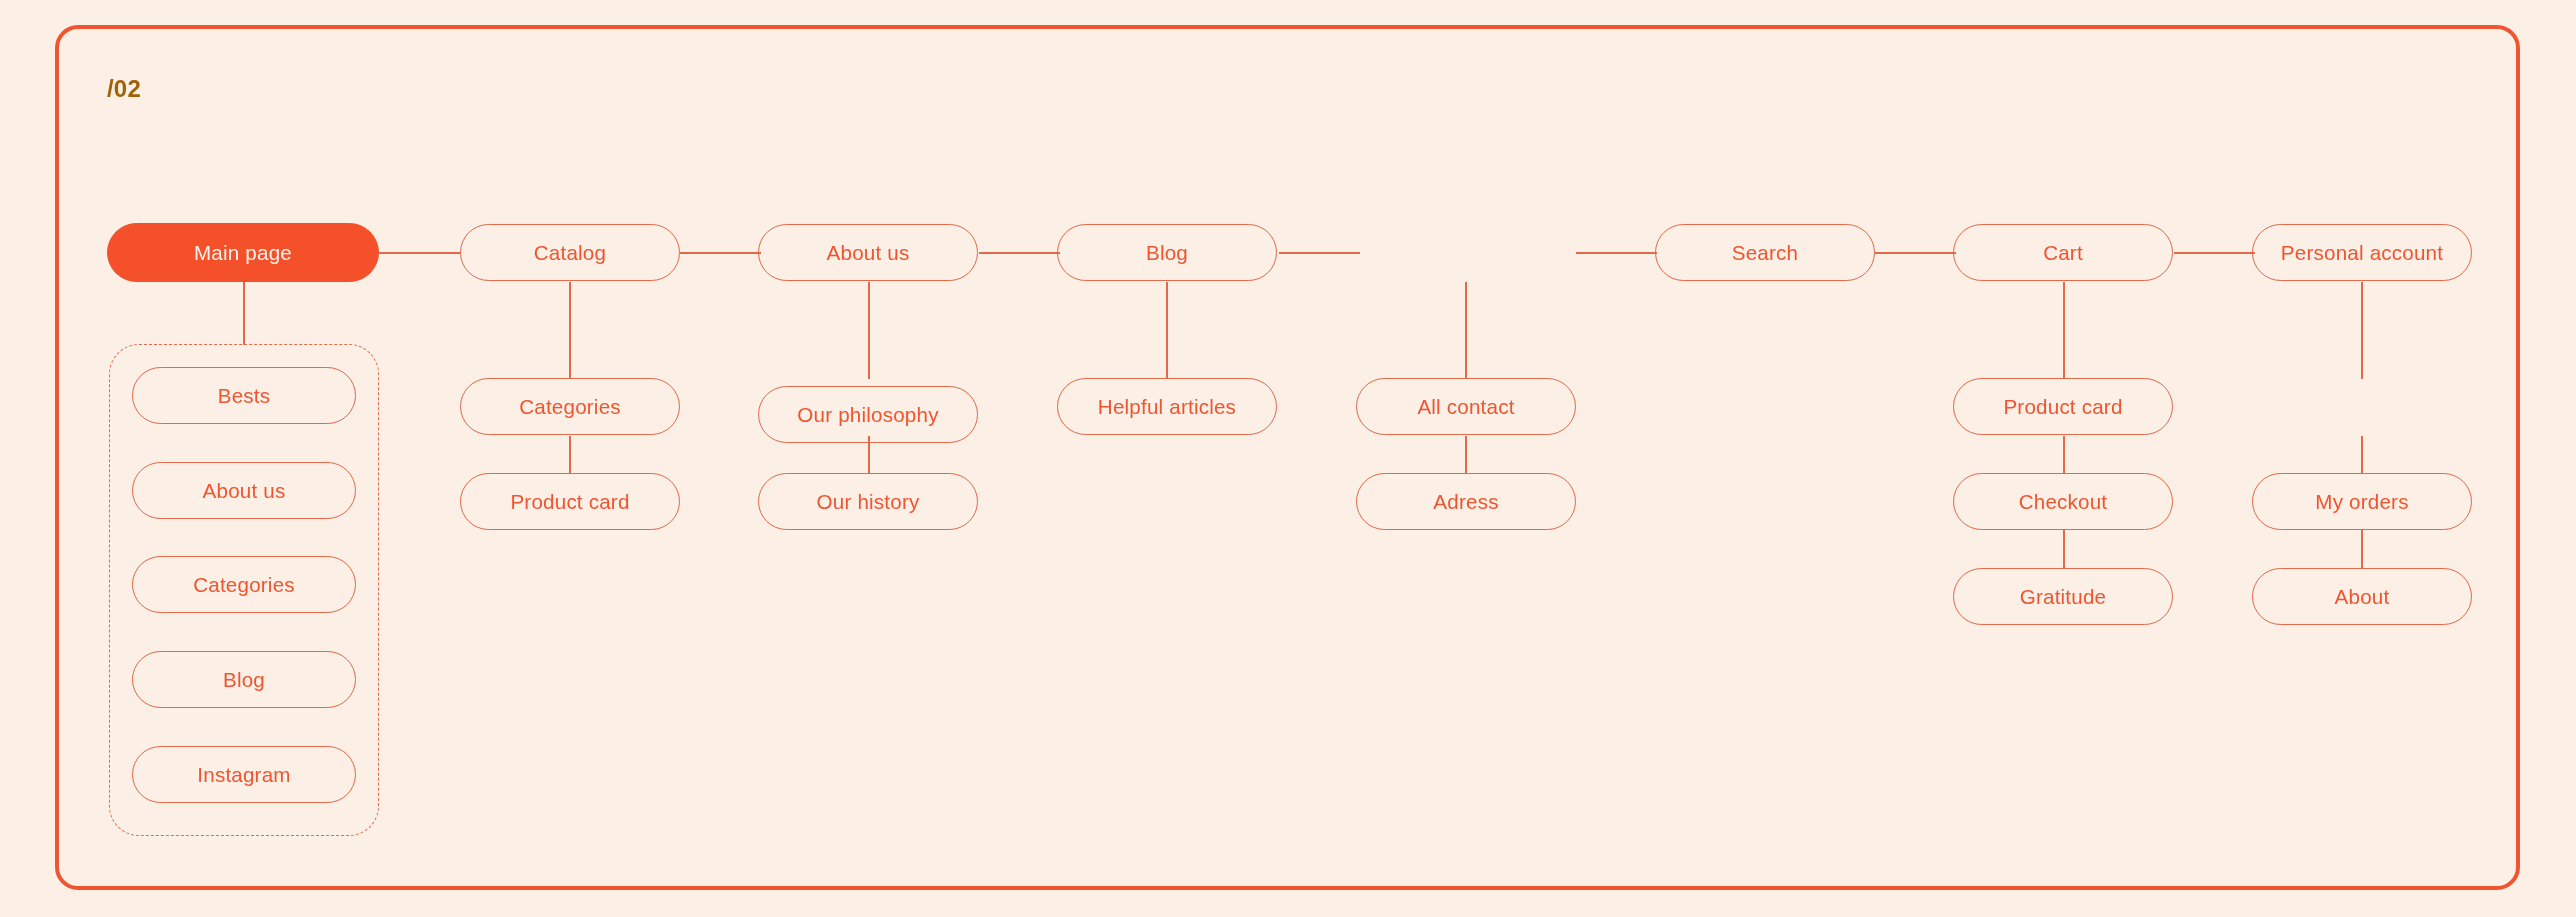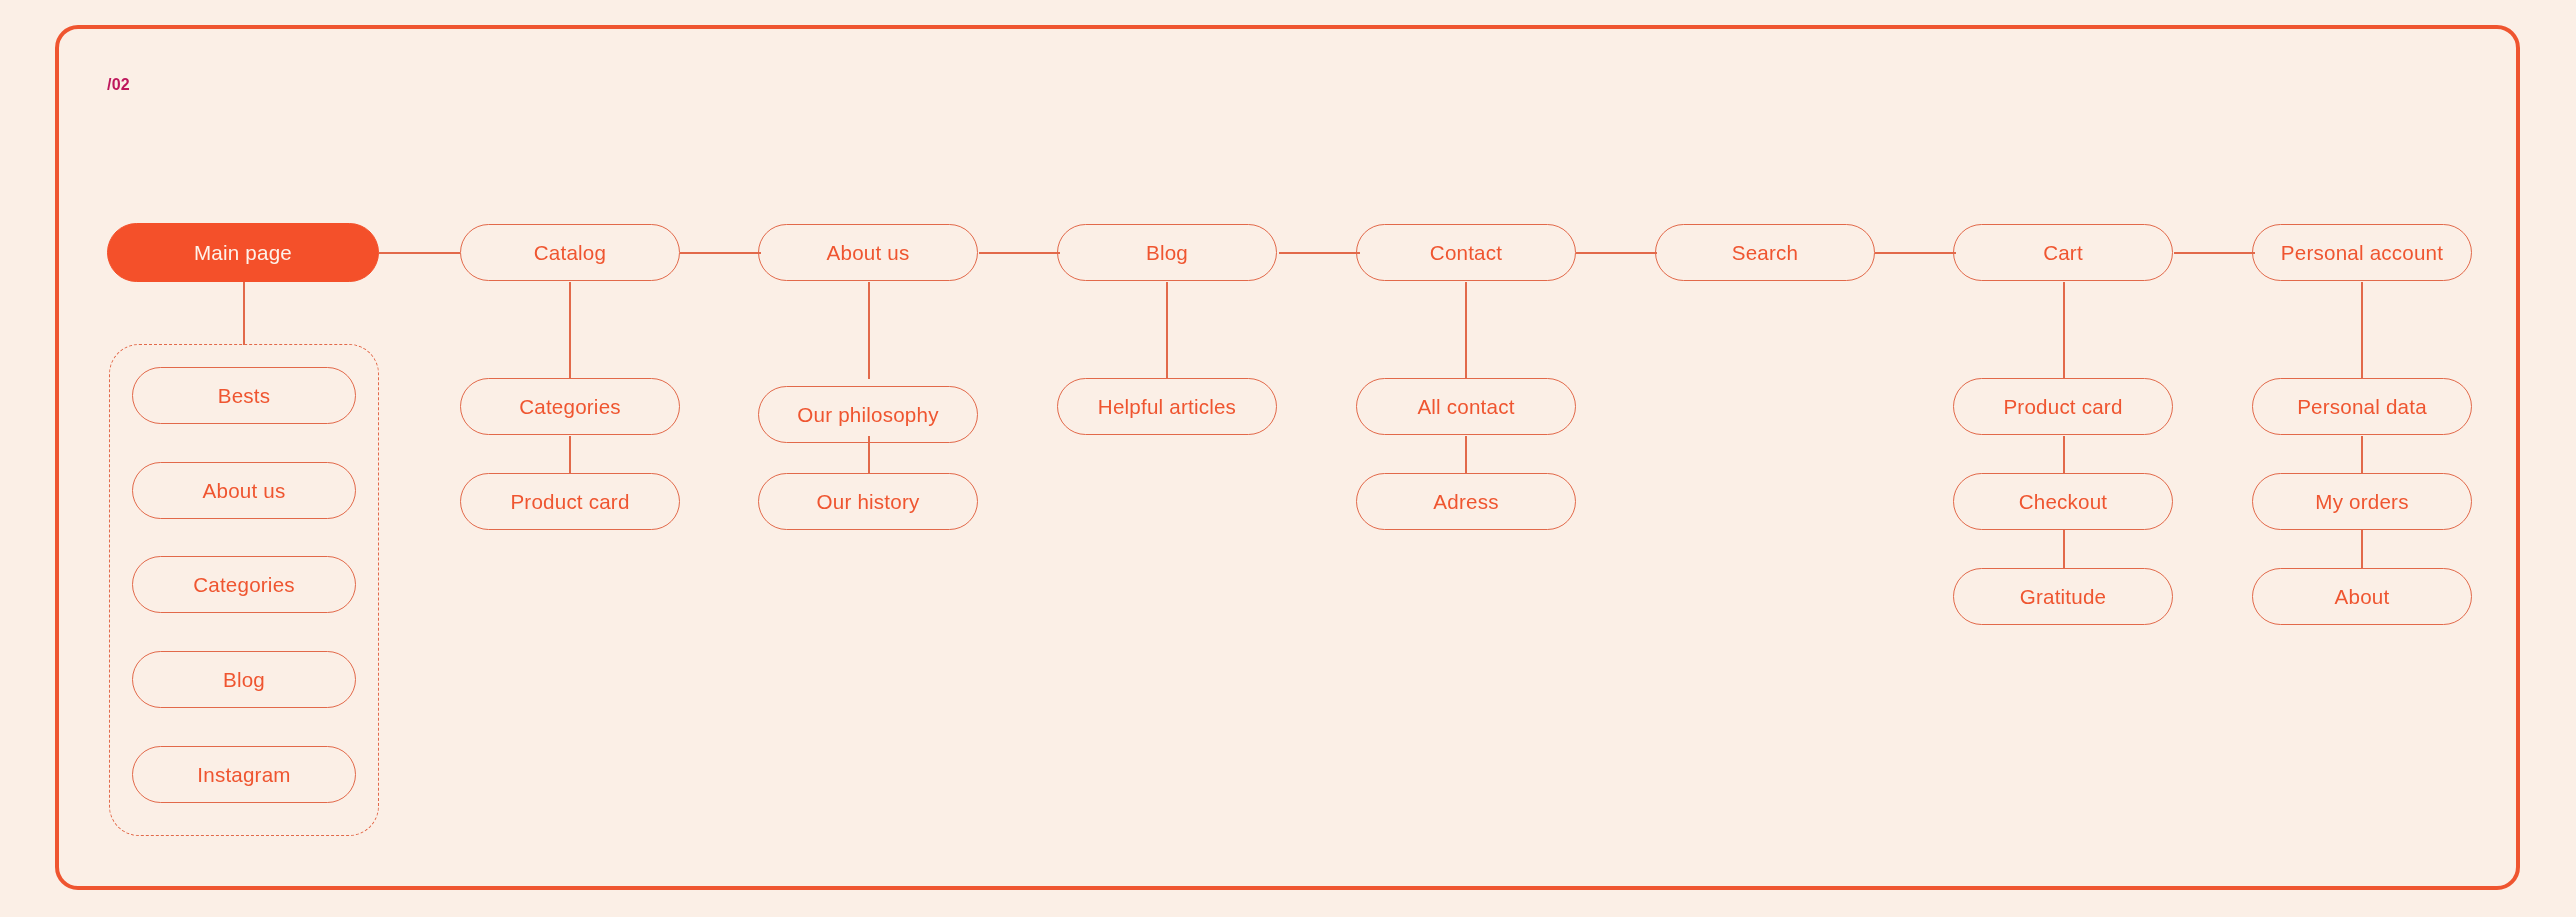--- a/index.html
+++ b/index.html
@@ -12,21 +12,21 @@
   .frame{
     position:absolute;
     left:55px;top:25px;
     width:2465px;height:865px;
     border:4.5px solid #EF5530;
     border-radius:23px;
     box-sizing:border-box;
   }
   .header{position:absolute;left:107px;top:77px;}
   .kicker{
-    font-size:16px;font-weight:bold;color:#be185d;
+    font-size:24px;font-weight:bold;color:#a16207;
     letter-spacing:0.2px;line-height:1;
   }
   .title{
     font-size:49px;font-weight:400;color:#EF5530;
     line-height:1;margin-top:13.4px;letter-spacing:0.4px;
   }
 
   .canvas{position:absolute;left:0;top:0;width:2576px;height:918px;padding-left:9px;}
 
   
@@ -99,42 +99,40 @@
   <div class="vline" style="left:2361px;top:530px;height:38px;"></div>
 
   <div class="node filled" style="left:107px;top:223px;width:272px;">Main page</div>
 
   <div class="node" style="left:460px;top:224px;width:220px;">Catalog</div>
 
   <div class="node" style="left:758px;top:224px;width:220px;">About us</div>
 
   <div class="node" style="left:1057px;top:224px;width:220px;">Blog</div>
 
-  <div class="node" style="left:1356px;top:224px;width:220px;">Contact</div>
 
   <div class="node" style="left:1655px;top:224px;width:220px;">Search</div>
 
   <div class="node" style="left:1953px;top:224px;width:220px;">Cart</div>
 
   <div class="node" style="left:2252px;top:224px;width:220px;">Personal account</div>
 
   <div class="group-box" style="left:109px;top:344px;width:270px;height:492px;"></div>
 
   <div class="node" style="left:132px;top:367px;width:224px;">Bests</div>
   <div class="node" style="left:132px;top:462px;width:224px;">About us</div>
   <div class="node" style="left:132px;top:556px;width:224px;">Categories</div>
   <div class="node" style="left:132px;top:651px;width:224px;">Blog</div>
   <div class="node" style="left:132px;top:746px;width:224px;">Instagram</div>
 
   <div class="node" style="left:460px;top:378px;width:220px;">Categories</div>
   <div class="node" style="left:758px;top:378px;width:220px;margin-top:8px;">Our philosophy</div>
   <div class="node" style="left:1057px;top:378px;width:220px;">Helpful articles</div>
   <div class="node" style="left:1356px;top:378px;width:220px;">All contact</div>
   <div class="node" style="left:1953px;top:378px;width:220px;">Product card</div>
-  <div class="node" style="left:2252px;top:378px;width:220px;">Personal data</div>
 
   <div class="node" style="left:460px;top:473px;width:220px;">Product card</div>
   <div class="node" style="left:758px;top:473px;width:220px;">Our history</div>
   <div class="node" style="left:1356px;top:473px;width:220px;">Adress</div>
   <div class="node" style="left:1953px;top:473px;width:220px;">Checkout</div>
   <div class="node" style="left:2252px;top:473px;width:220px;">My orders</div>
 
   <div class="node" style="left:1953px;top:568px;width:220px;">Gratitude</div>
   <div class="node" style="left:2252px;top:568px;width:220px;">About</div>
 

